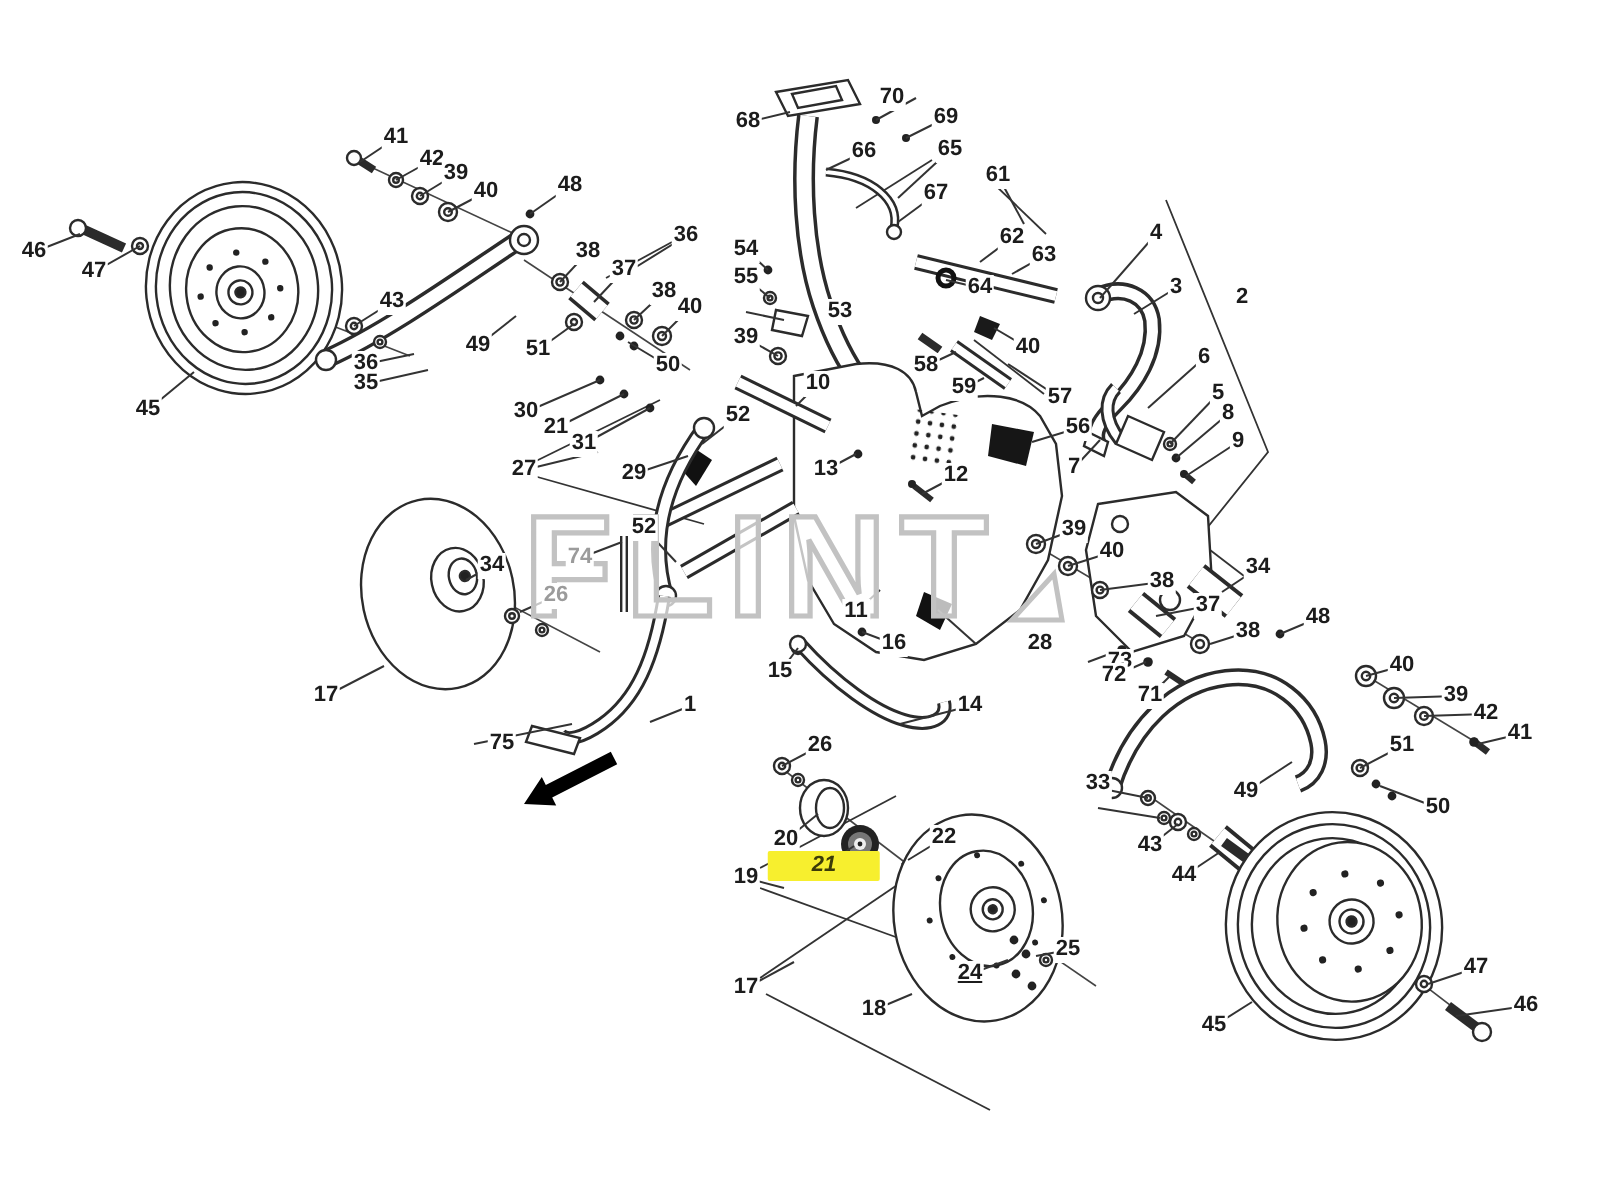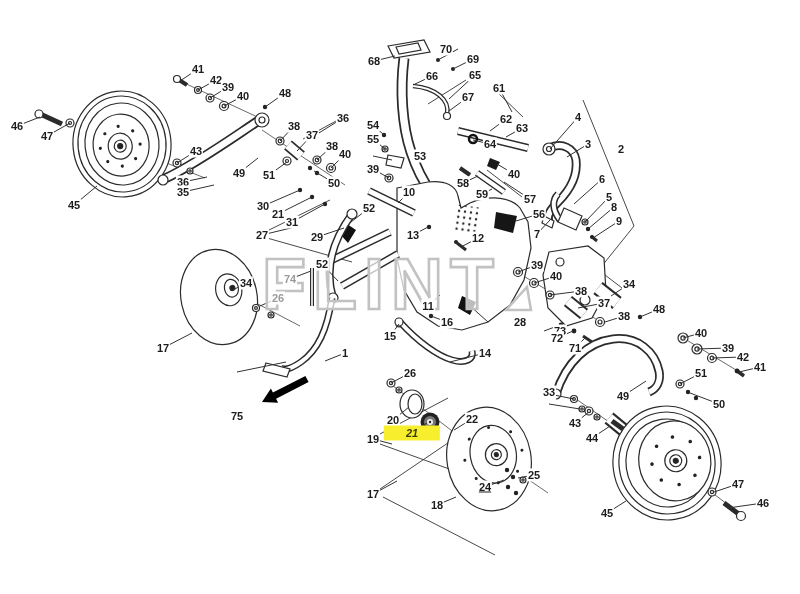--- a/index.html
+++ b/index.html
@@ -501,21 +501,21 @@
       <div class="part-label" style="left: 373px; top: 139px;">55</div>
       <div class="part-label" style="left: 373px; top: 156px; margin-left: 47px;">53</div>
       <div class="part-label" style="left: 373px; top: 169px;">39</div>
       <div class="part-label" style="left: 263px; top: 206px;">30</div>
       <div class="part-label" style="left: 278px; top: 214px;">21</div>
       <div class="part-label" style="left: 292px; top: 222px;">31</div>
       <div class="part-label" style="left: 262px; top: 235px;">27</div>
       <div class="part-label" style="left: 317px; top: 237px;">29</div>
       <div class="part-label" style="left: 246px; top: 283px;">34</div>
       <div class="part-label" style="left: 163px; top: 348px;">17</div>
-      <div class="part-label" style="left: 237px; top: 372px; margin-top: 44px;">75</div>
+      <div class="part-label" style="left: 251px; top: 372px;">75</div>
       <div class="part-label muted" style="left: 290px; top: 279px;">74</div>
       <div class="part-label muted" style="left: 278px; top: 298px;">26</div>
       <div class="part-label" style="left: 369px; top: 208px;">52</div>
       <div class="part-label" style="left: 322px; top: 264px;">52</div>
       <div class="part-label" style="left: 345px; top: 353px;">1</div>
       <div class="part-label" style="left: 409px; top: 192px;">10</div>
       <div class="part-label" style="left: 413px; top: 235px;">13</div>
       <div class="part-label" style="left: 478px; top: 238px;">12</div>
       <div class="part-label" style="left: 390px; top: 336px;">15</div>
       <div class="part-label" style="left: 428px; top: 306px;">11</div>

